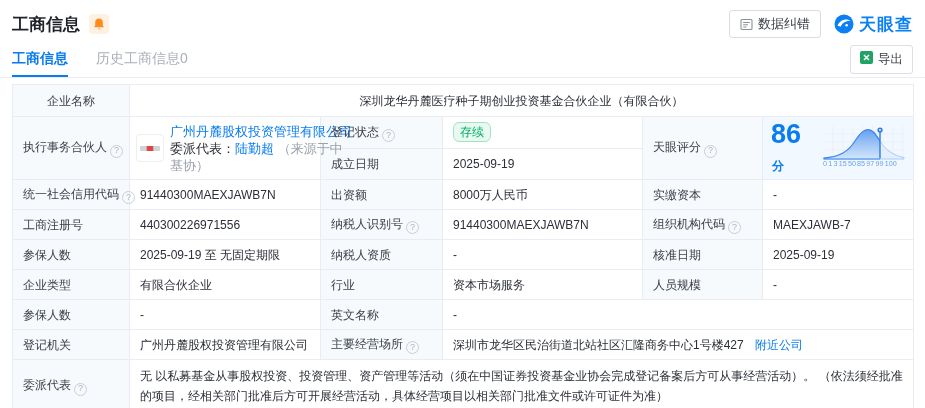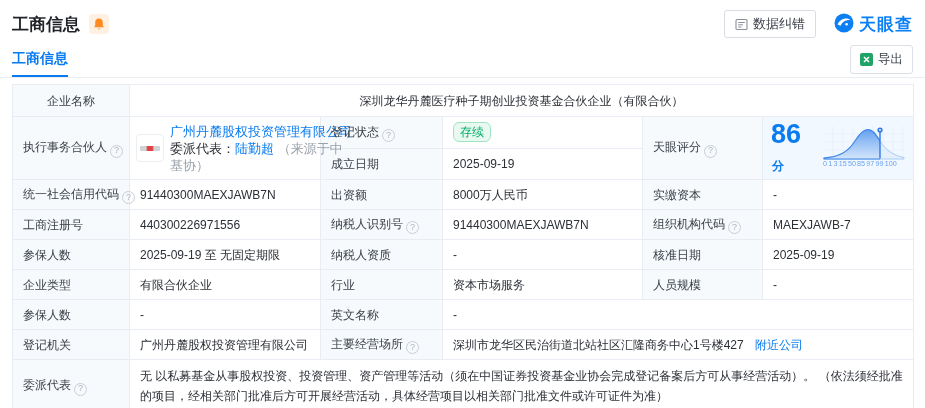--- a/index.html
+++ b/index.html
@@ -4,31 +4,31 @@
 <style>
   * { margin:0; padding:0; box-sizing:border-box; }
   html,body { width:925px; height:408px; background:#fff; overflow:hidden;
     font-family:"Liberation Sans","DejaVu Sans",sans-serif; }
   .hdr { display:flex; align-items:center; justify-content:space-between;
     height:40px; padding:8px 12px 0 12px; }
   .hdr-left { display:flex; align-items:center; gap:9px; }
   .title { font-size:17px; font-weight:700; color:#1f2329; }
   .bell-badge { width:20px; height:20px; border-radius:4px; background:#fff1e2;
     display:flex; align-items:center; justify-content:center; cursor:pointer; }
-  .hdr-right { display:flex; align-items:center; gap:18px; }
+  .hdr-right { display:flex; align-items:center; gap:13px; }
   .btn-correct { display:flex; align-items:center; gap:5px; border:1px solid #d9dde3;
     border-radius:3px; padding:4px 10px; font-size:13px; color:#3c4149; background:#fff; cursor:pointer; }
-  .brand { display:flex; align-items:flex-start; gap:5px; cursor:pointer; }
+  .brand { display:flex; align-items:center; gap:5px; cursor:pointer; }
   .brand-name { font-size:17px; font-weight:700; color:#0b80f5; letter-spacing:1px; }
 
   .tabbar { position:relative; margin-top:4px; border-bottom:1px solid #e9edf2;
     padding:0 12px; display:flex; gap:28px; align-items:flex-end; height:34px; }
   .tab { font-size:14px; color:#a9b0ba; padding:7px 0 9px; cursor:pointer; }
   .tab.active { color:#0a7cf0; font-weight:700; padding-bottom:7px; border-bottom:2px solid #0a7cf0; }
-  .btn-export { position:absolute; right:12px; top:1px; display:flex; align-items:center; gap:5px;
+  .btn-export { position:absolute; right:12px; top:1px; display:flex; gap:5px;
     border:1px solid #dcdfe5; border-radius:3px; padding:5px 9px; font-size:12.5px;
     color:#3c4149; background:#fff; cursor:pointer; }
 
   table { width:901px; margin:6px 12px 0 12px; border-collapse:collapse; table-layout:fixed; }
   td { border:1px solid #e9edf3; font-size:12px; color:#2b2f36; padding:0 10px;
     height:30px; line-height:1.5; vertical-align:middle; }
   td.l { background:#f7fafd; color:#3c4149; white-space:nowrap; }
   tr.r1 td { height:32px;text-align:center; }
   tr.r2a td, tr.r2b td { height:29px; }
   td.scope-v { height:52px; line-height:20px; padding:6px 10px; }
@@ -84,20 +84,21 @@
         <path d="M3.5 11.5 C6 5.5 13 3.8 16.8 7.2 C13 6.2 8.5 8.4 6.6 12.8 Z" fill="#ffffff"></path>
         <circle cx="12.6" cy="11.2" r="1.3" fill="#ffffff"></circle>
       </svg>
       <span class="brand-name">天眼查</span>
     </div>
   </div>
 </div>
 
 <div class="tabbar">
   <div class="tab active">工商信息</div>
+  <div class="tab">历史工商信息0</div>
   <div class="btn-export">
     <svg width="13" height="13" viewBox="0 0 13 13">
       <rect width="13" height="13" rx="2" fill="#21a366"></rect>
       <path d="M4 4 L9 9 M9 4 L4 9" stroke="#ffffff" stroke-width="1.5"></path>
     </svg>
     <span>导出</span>
   </div>
 </div>
 
 <table>

